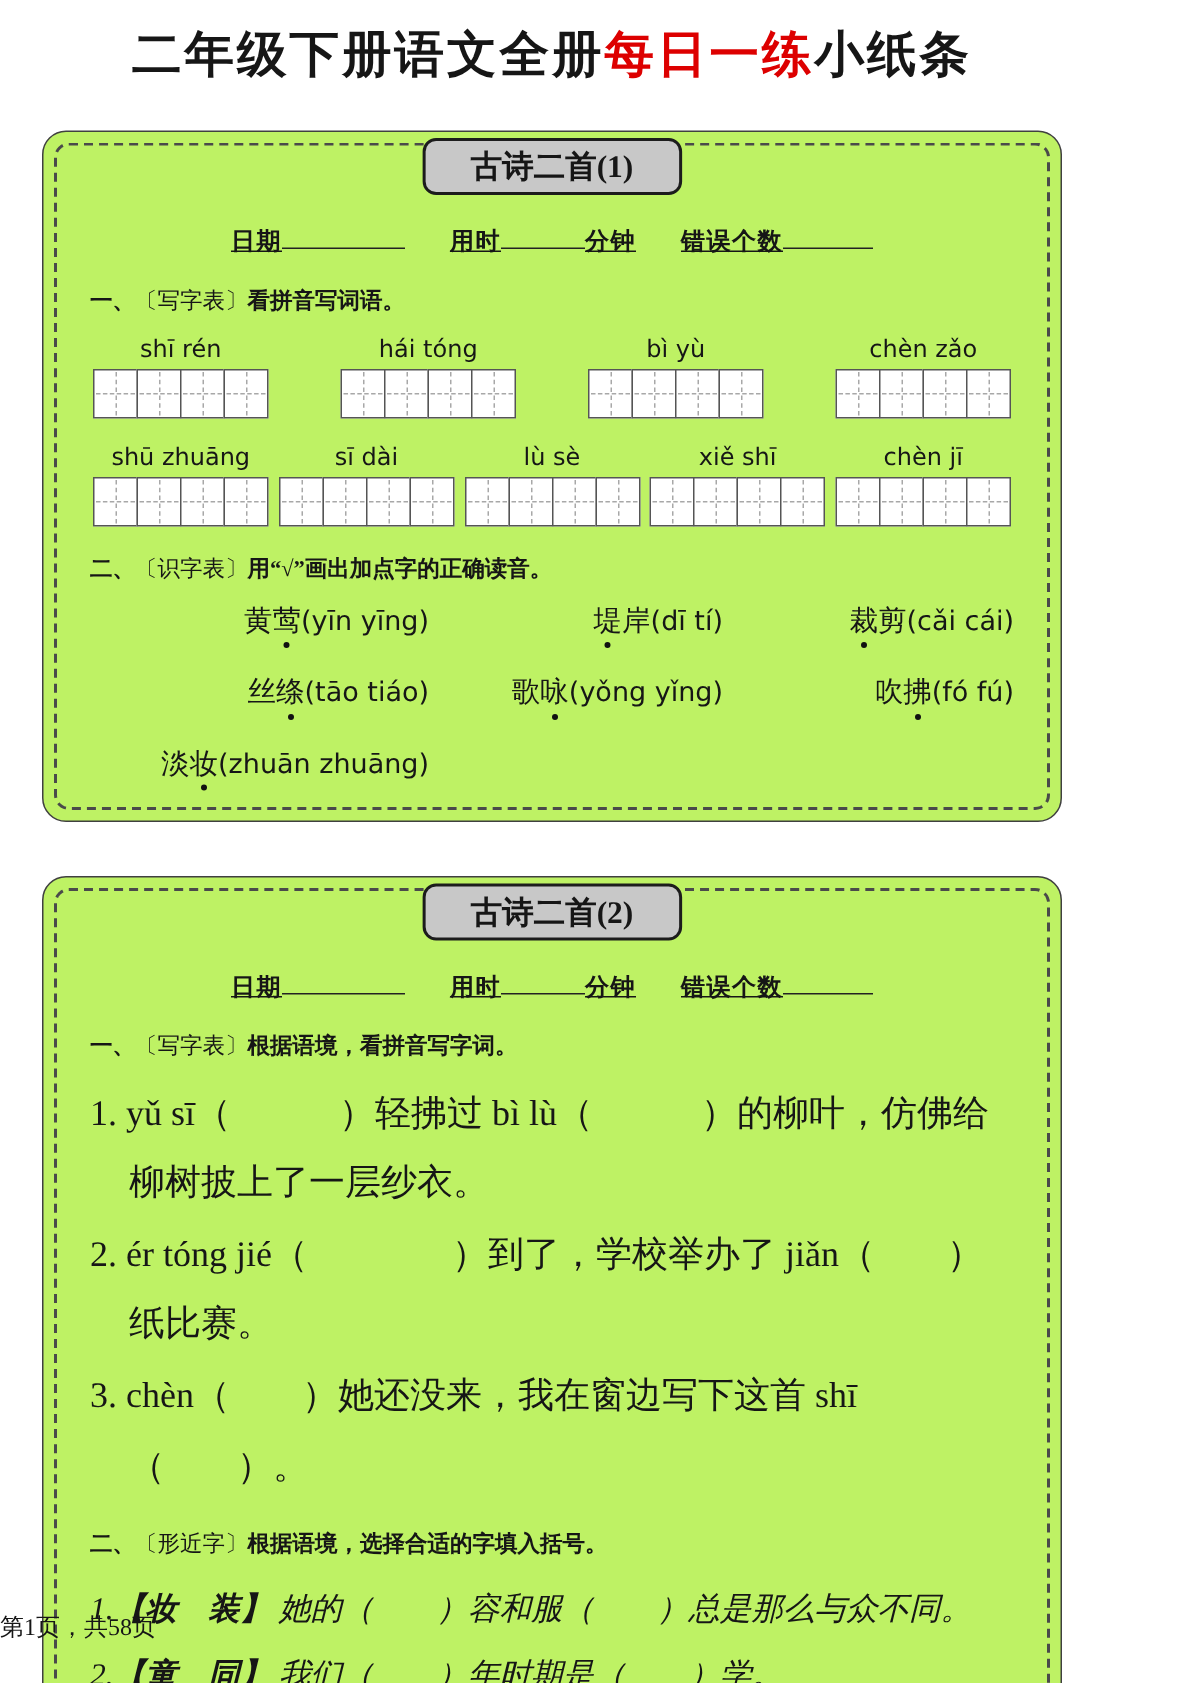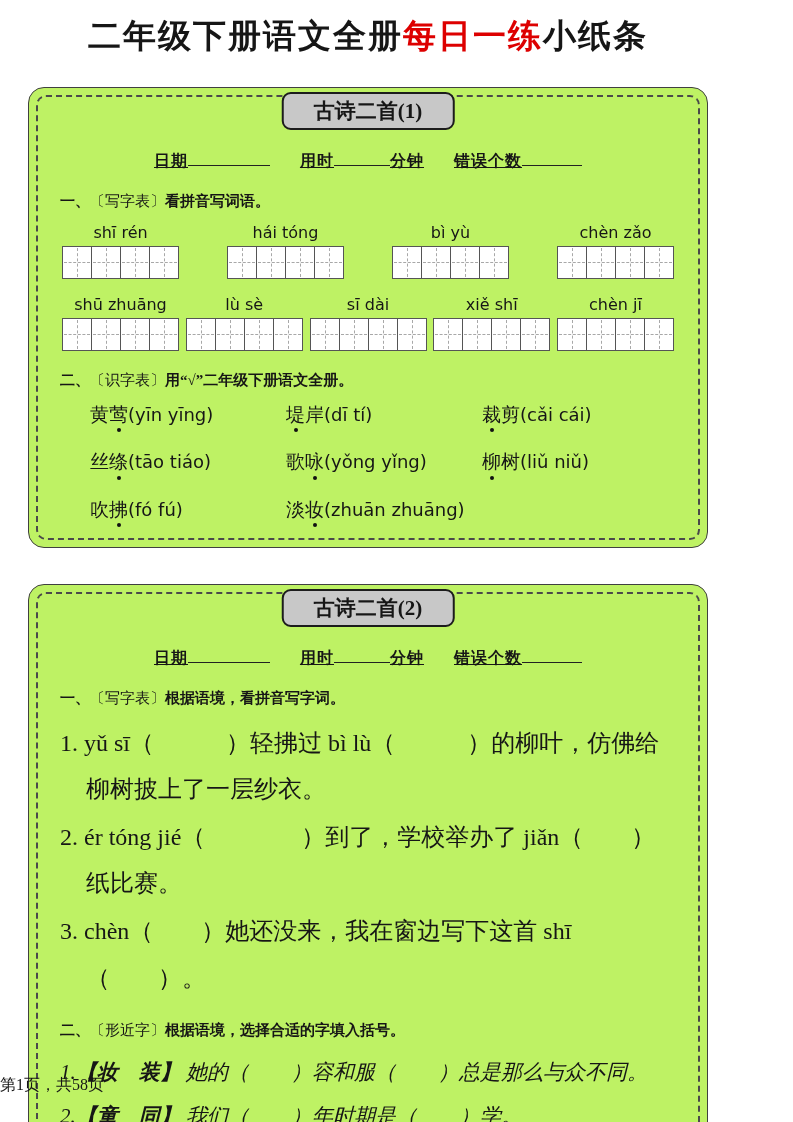--- a/index.html
+++ b/index.html
@@ -71,20 +71,21 @@
   .cell::after  { content:""; position:absolute; top:50%; left:1px; right:1px; border-top:1px dashed #a8a8a8; }
 
   .choices {
     display:grid;
     grid-template-columns: 196px 196px auto;
     row-gap:22px;
     margin-top:4px;
     padding-left:30px;
     font-size:19px;
     line-height:1.35;
+    text-align:right;
   }
   .choice { white-space:nowrap; }
   .dotted { position:relative; display:inline-block; }
   .dotted::after {
     content:""; position:absolute; left:50%; transform:translateX(-50%);
     bottom:-5px; width:4px; height:4px; border-radius:50%; background:#111;
   }
   .opts { font-family:"DejaVu Sans","Liberation Sans",sans-serif; font-size:18px; }
 
   .fitem {
@@ -160,66 +161,65 @@
         <div class="wblock">
           <div class="plabel">shū zhuāng</div>
           <div class="tgrid">
               <i class="cell"></i>
               <i class="cell"></i>
               <i class="cell"></i>
               <i class="cell"></i>
             </div>
         </div>
         <div class="wblock">
+          <div class="plabel">sī  dài</div>
+          <div class="tgrid">
+              <i class="cell"></i>
+              <i class="cell"></i>
+              <i class="cell"></i>
+              <i class="cell"></i>
+            </div>
+        </div>
+        <div class="wblock">
           <div class="plabel">lù  sè</div>
           <div class="tgrid">
               <i class="cell"></i>
               <i class="cell"></i>
               <i class="cell"></i>
               <i class="cell"></i>
             </div>
         </div>
         <div class="wblock">
-          <div class="plabel">sī  dài</div>
-          <div class="tgrid">
-              <i class="cell"></i>
-              <i class="cell"></i>
-              <i class="cell"></i>
-              <i class="cell"></i>
-            </div>
-        </div>
-        <div class="wblock">
           <div class="plabel">xiě  shī</div>
           <div class="tgrid">
               <i class="cell"></i>
               <i class="cell"></i>
               <i class="cell"></i>
               <i class="cell"></i>
             </div>
         </div>
         <div class="wblock">
           <div class="plabel">chèn  jī</div>
           <div class="tgrid">
               <i class="cell"></i>
               <i class="cell"></i>
               <i class="cell"></i>
               <i class="cell"></i>
             </div>
         </div>
       </div>
 
-      <div class="sec"><span class="num">二、</span><span class="tag">〔识字表〕</span><span class="ins">用“√”二年级下册语文全册。</span></div>
+      <div class="sec"><span class="num">二、</span><span class="tag">〔识字表〕</span><span class="ins">用“√”画出加点字的正确读音。</span></div>
 
       <div class="choices">
         <div class="choice"><span>黄</span><span class="dotted">莺</span><span></span><span class="opts">(yīn yīng)</span></div>
         <div class="choice"><span></span><span class="dotted">堤</span><span>岸</span><span class="opts">(dī tí)</span></div>
         <div class="choice"><span></span><span class="dotted">裁</span><span>剪</span><span class="opts">(cǎi cái)</span></div>
         <div class="choice"><span>丝</span><span class="dotted">绦</span><span></span><span class="opts">(tāo tiáo)</span></div>
         <div class="choice"><span>歌</span><span class="dotted">咏</span><span></span><span class="opts">(yǒng yǐng)</span></div>
-        <div class="choice"><span></span><span class="dotted">柳</span><span>树</span><span class="opts">(liǔ niǔ)</span></div>
         <div class="choice"><span>吹</span><span class="dotted">拂</span><span></span><span class="opts">(fó fú)</span></div>
         <div class="choice"><span>淡</span><span class="dotted">妆</span><span></span><span class="opts">(zhuān zhuāng)</span></div>
       </div>
 
     </div>
   </section>
 
   <section class="card" style="margin-top:36px;">
     <div class="badge">古诗二首(2)</div>
     <div class="card-inner">

